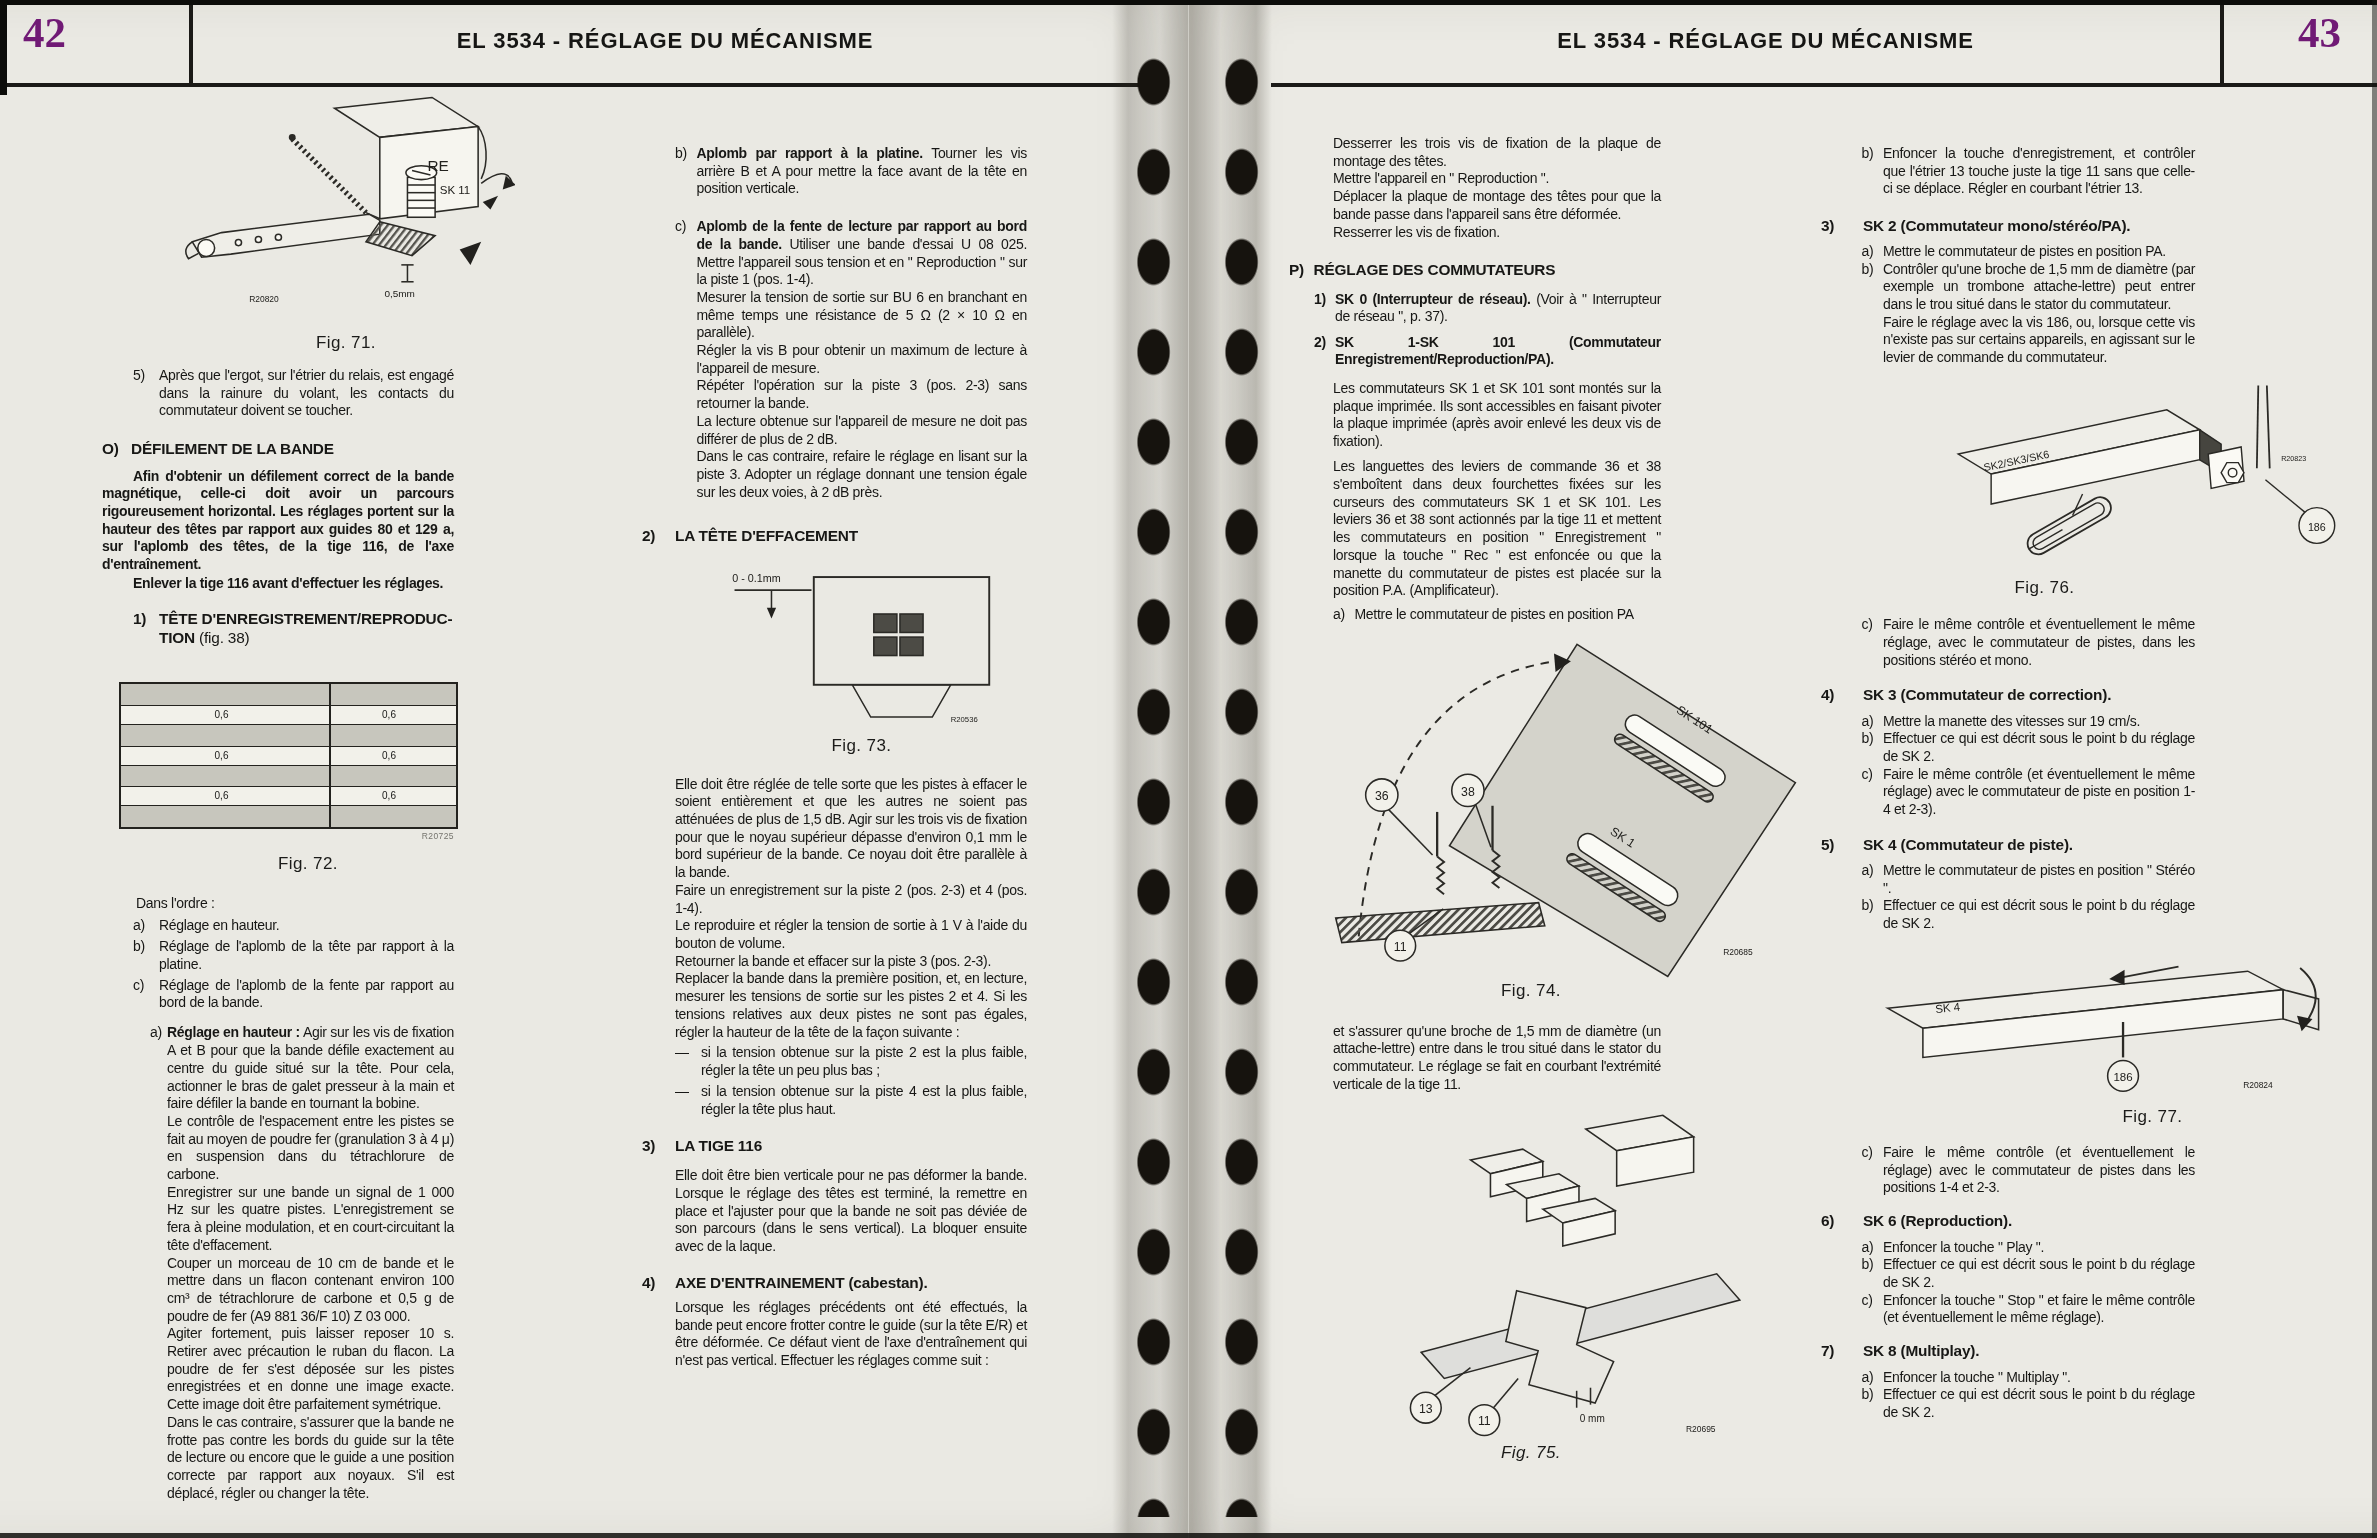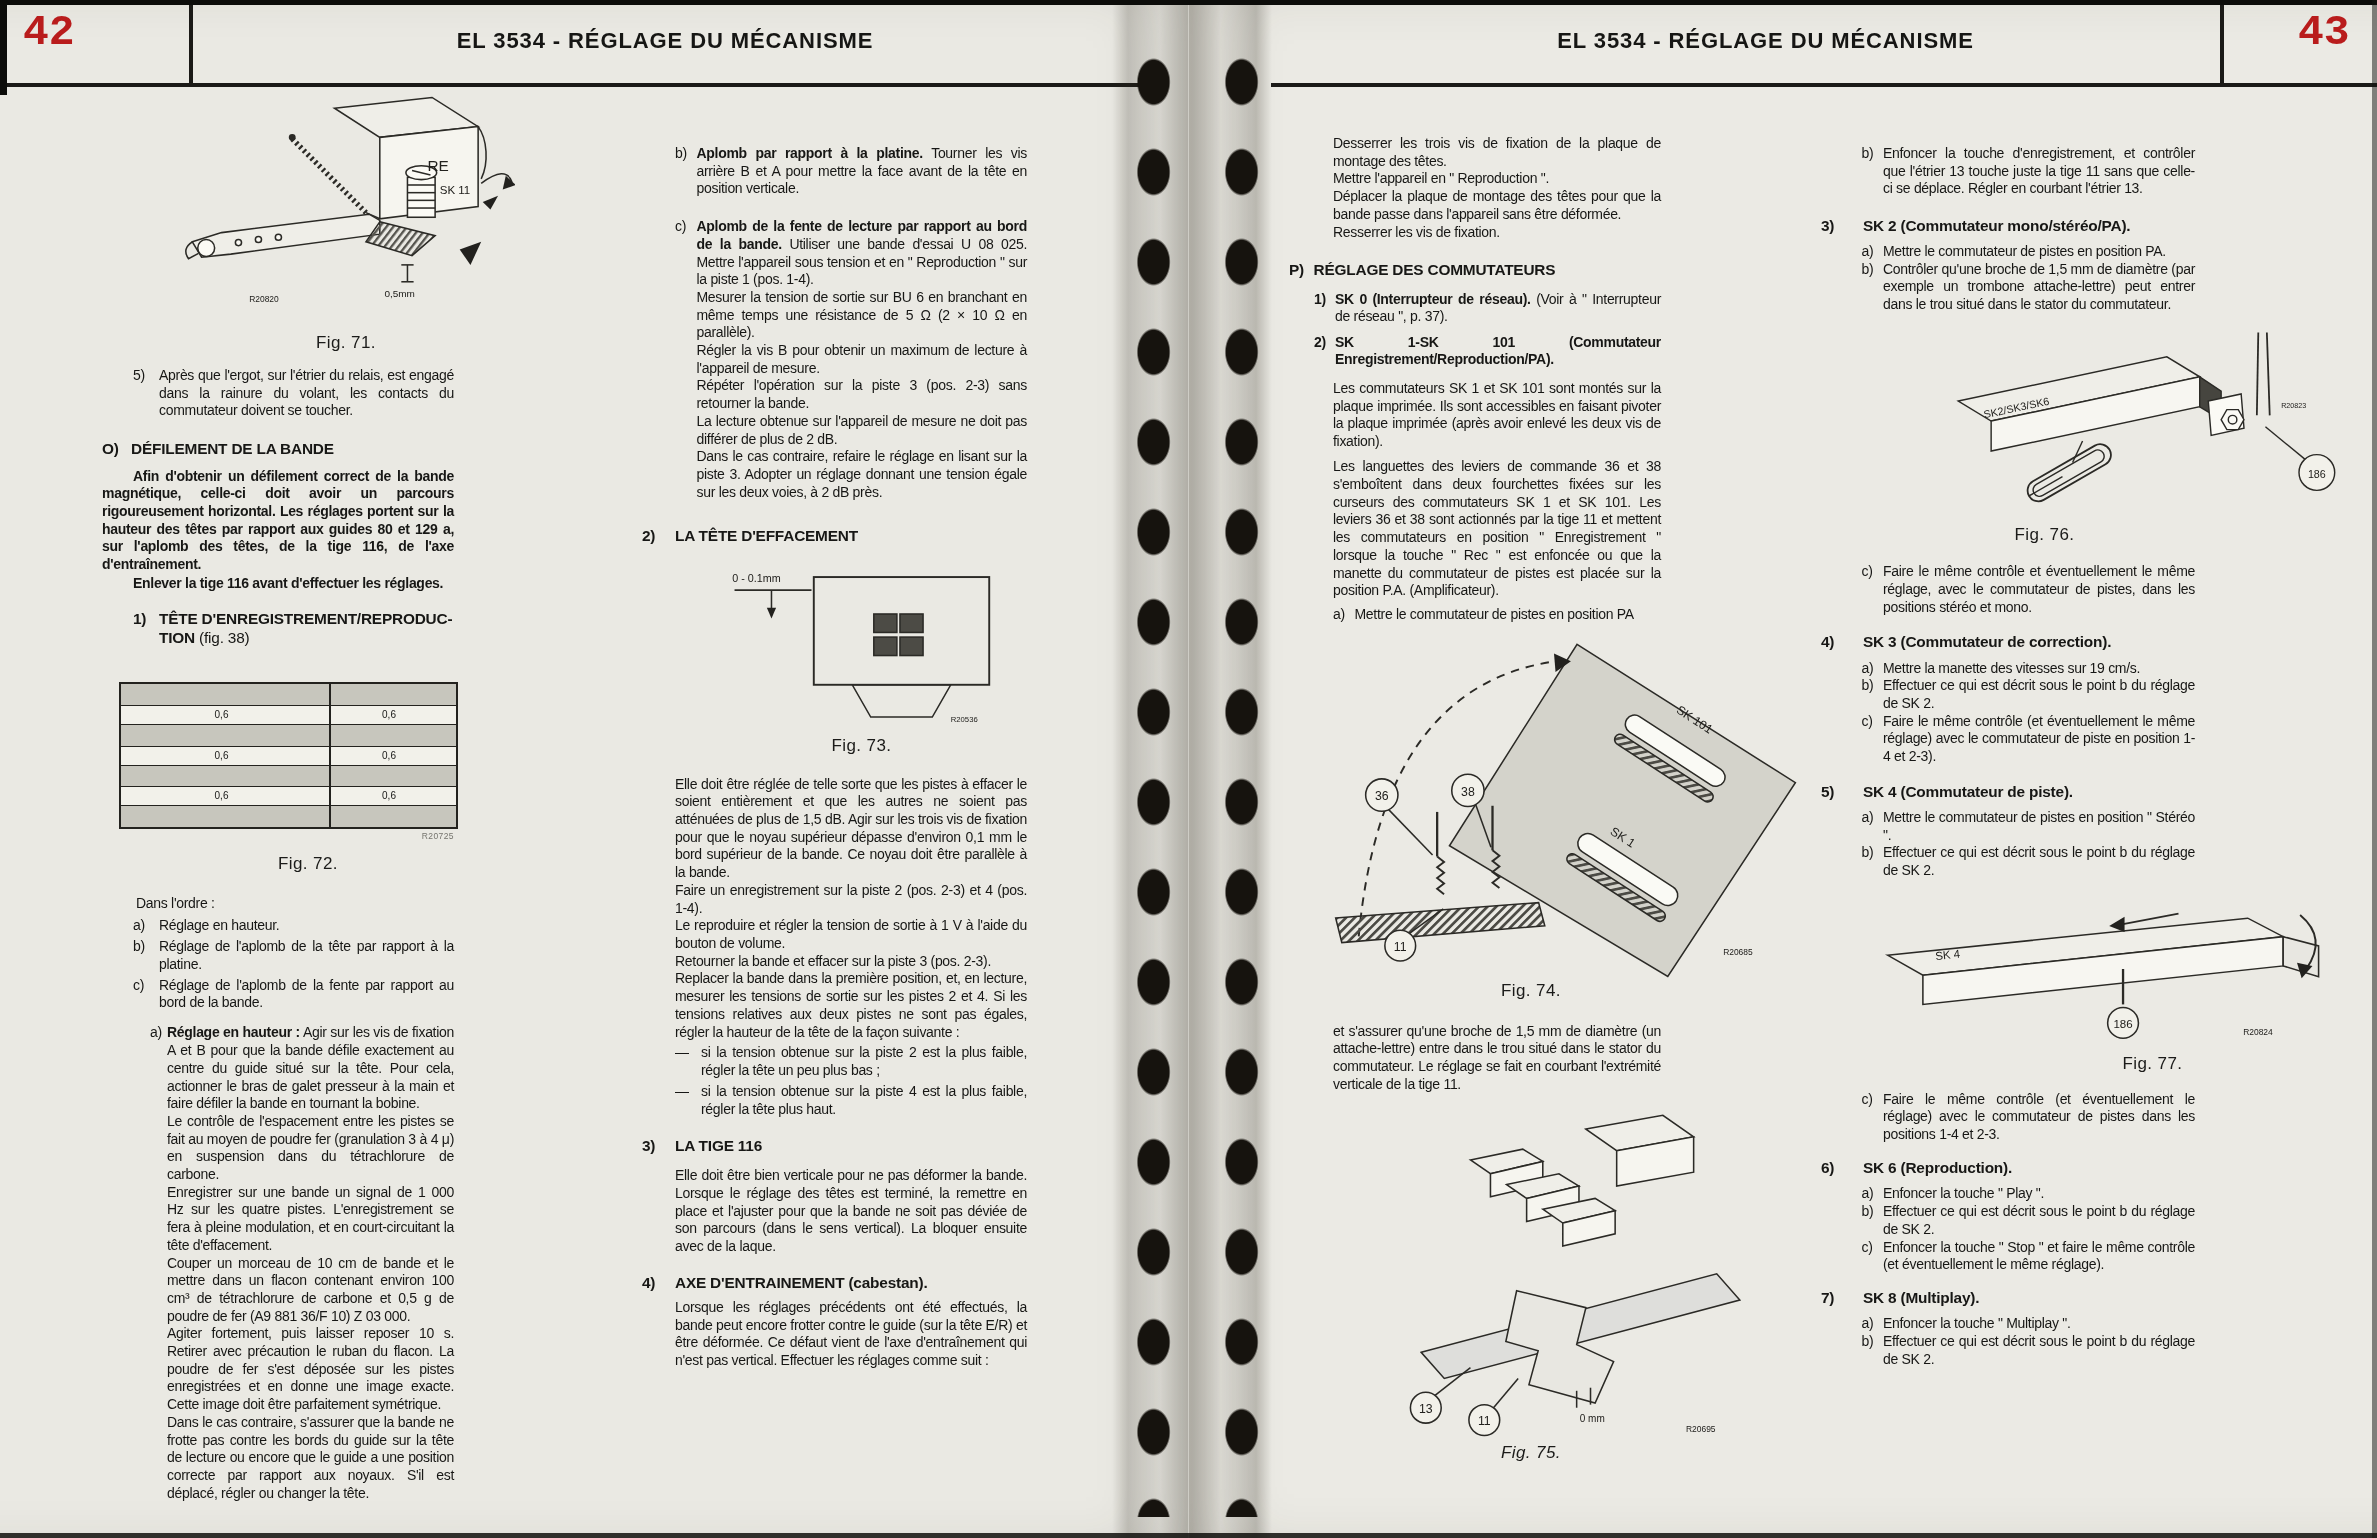--- a/index.html
+++ b/index.html
@@ -7,21 +7,21 @@
           font-family:"Liberation Sans",sans-serif;color:#171715;}
   .pgL,.pgR{position:absolute;top:0;height:1538px;}
   .pgL{left:0;width:1188px;background:#eae9e3;box-shadow:inset -54px 0 69px -35px rgba(55,50,38,.28);}
   .pgR{left:1189px;width:1188px;background:#ebeae4;box-shadow:inset 54px 0 73px -37px rgba(55,50,38,.30);}
   
   .edge-top{position:absolute;left:0;top:0;width:2377px;height:5.4px;background:#0c0c0a;}
   .edge-left{position:absolute;left:0;top:0;width:7px;height:95px;background:#0c0c0a;}
   .edge-bottom{position:absolute;left:0;top:1533px;width:2377px;height:5.4px;background:rgba(16,15,12,.85);}
   .edge-right{position:absolute;left:2372px;top:0;width:5.4px;height:1538px;background:rgba(20,19,15,.5);}
   
-  .pn{position:absolute;top:7.7px;font-family:Liberation Mono, monospace;font-weight:bold;font-size:43px;color:#b91c1c;}
+  .pn{position:absolute;top:7.7px;font-family:Liberation Serif, serif;font-weight:bold;font-size:43px;color:#701a75;}
   .ht{position:absolute;top:28px;font-weight:bold;font-size:22px;letter-spacing:0.9px;text-align:center;color:#161614;}
   .rule{position:absolute;top:83px;height:3.8px;background:#1b1a17;}
   .vr{position:absolute;top:0;width:3.8px;height:83px;background:#1b1a17;}
   
   .gutter-shadow{position:absolute;left:1112px;top:0;width:160px;height:1538px;
     background:linear-gradient(90deg,rgba(45,40,28,0) 0%,rgba(45,40,28,.20) 10%,rgba(250,250,246,0) 30%,
       rgba(45,40,28,.16) 50%,rgba(250,250,246,0) 68%,rgba(45,40,28,.24) 90%,rgba(45,40,28,0) 100%);}
   .holes{position:absolute;top:37px;width:49px;height:1480px;background-repeat:repeat-y;background-size:49px 90px;
     background-image:radial-gradient(ellipse 17px 24px at 24.6px 45px,#16130e 90%,rgba(22,19,14,0) 100%);}
   .holes-l{left:1129px;}
@@ -377,20 +377,21 @@
       <span class="mk">3)</span>
       <span>SK 2 (Commutateur mono/stéréo/PA).</span>
     </div>
     <div class="it4" style="margin-top:7.7px;">
       <span class="mk bd">a)</span>
       <div class="bd">Mettre le commutateur de pistes en position PA.</div>
     </div>
     <div class="it4">
       <span class="mk bd">b)</span>
       <div class="bd">Contrôler qu'une broche de 1,5 mm de diamètre (par exemple un trombone attache-lettre) peut entrer dans le trou situé dans le stator du commutateur.</div>
+      <div class="bd">Faire le réglage avec la vis 186, ou, lorsque cette vis n'existe pas sur certains appareils, en agissant sur le levier de commande du commutateur.</div>
     </div>
 
     <div style="margin:12.3px 0 0 71px;">
       <svg width="400" height="188" viewBox="0 0 560 245">
         <g stroke="#2b2a26" stroke-width="2" fill="none">
           <line x1="426" y1="0" x2="424" y2="116" stroke-width="2.5"></line>
           <line x1="438" y1="0" x2="442" y2="116" stroke-width="2.5"></line>
           <polygon points="6,96 298,34 344,62 52,124" fill="#efeee8"></polygon>
           <polygon points="52,124 344,62 344,104 52,166" fill="#f7f6f1"></polygon>
           <polygon points="344,62 374,82 374,122 344,104" fill="#46453f"></polygon>

